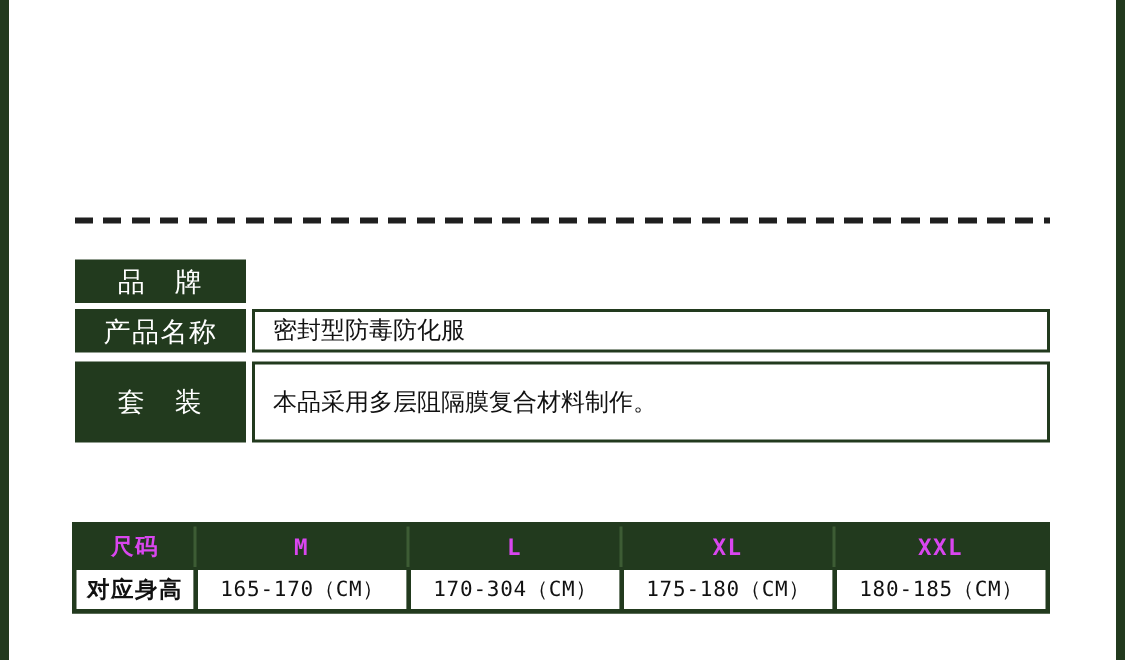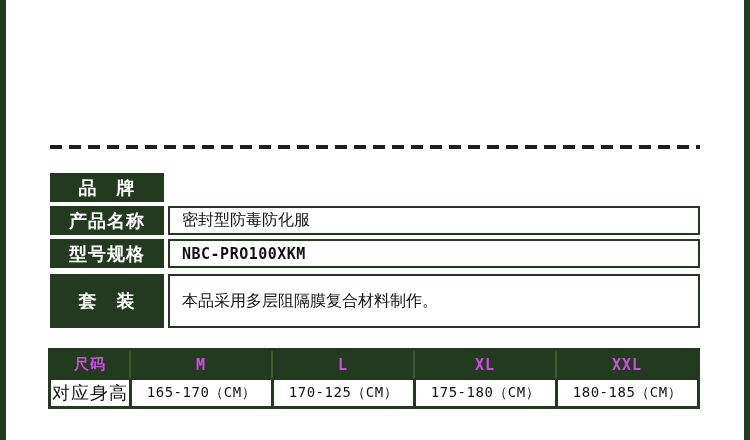--- a/index.html
+++ b/index.html
@@ -26,21 +26,21 @@
   .dashed-line {
     position: absolute; left: 50px; top: 145px; width: 650px; height: 4px;
     background-image: repeating-linear-gradient(90deg, #1f1f1f 0 12px, transparent 12px 19px);
   }
 
   .info-rows { position: absolute; left: 50px; top: 173px; width: 650px; }
   .info-row { display: flex; align-items: stretch; height: 29px; margin-bottom: 4px; }
   .info-row.tall { height: 54px; margin-top: 6px; }
   .info-label {
     width: 114px; flex: none; background: #223a1e; color: #ffffff;
-    font-size: 18px; font-weight: bold; letter-spacing: 1px;
+    font-size: 18px; font-weight: normal; letter-spacing: 1px;
     display: flex; align-items: center; justify-content: center;
   }
   .info-value {
     flex: 1; margin-left: 4px; background: #fff; border: 2px solid #223a1e;
     display: flex; align-items: center; padding-left: 12px;
     font-size: 16px; color: #111;
   }
   .info-value.mono {
     font-family: "DejaVu Sans Mono", monospace; font-size: 15px;
     font-weight: bold; letter-spacing: 0.5px;
@@ -56,21 +56,21 @@
   .size-cell { display: flex; align-items: center; justify-content: center; }
   .size-cell.label-col { width: 78px; flex: none; }
   .size-cell.val-col { flex: 1; }
   .size-row.header .size-cell {
     background: #223a1e; color: #d946ef; font-weight: bold; font-size: 15px; letter-spacing: 1px;
   }
   .size-row.header .size-cell.val-col {
     border-left: 2px solid #3d5c34; font-family: "DejaVu Sans Mono", monospace; font-size: 15px;
   }
   .size-row.data .size-cell { background: #fff; color: #111; }
-  .size-row.data .size-cell.label-col { font-size: 18px; font-weight: normal; letter-spacing: 1px; }
+  .size-row.data .size-cell.label-col { font-size: 15px; font-weight: bold; letter-spacing: 1px; }
   .size-row.data .size-cell.val-col {
     border-left: 3px solid #223a1e;
     font-family: "DejaVu Sans Mono", monospace; font-size: 14px; letter-spacing: 0.5px;
   }
 </style>
 </head>
 <body>
 
 <div class="page">
   <div class="edge-strip left"></div>
@@ -80,39 +80,35 @@
   <div class="dashed-line"></div>
 
   <div class="info-rows">
     <div class="info-row">
       <div class="info-label">品　牌</div>
     </div>
     <div class="info-row">
       <div class="info-label">产品名称</div>
       <div class="info-value">密封型防毒防化服</div>
     </div>
-    <div class="info-row">
-      <div class="info-label">型号规格</div>
-      <div class="info-value mono">NBC-PRO100XKM</div>
-    </div>
     <div class="info-row tall">
       <div class="info-label">套　装</div>
       <div class="info-value">本品采用多层阻隔膜复合材料制作。</div>
     </div>
   </div>
 
   <div class="size-table">
     <div class="size-row header">
       <div class="size-cell label-col">尺码</div>
       <div class="size-cell val-col">M</div>
       <div class="size-cell val-col">L</div>
       <div class="size-cell val-col">XL</div>
       <div class="size-cell val-col">XXL</div>
     </div>
     <div class="size-row data">
       <div class="size-cell label-col">对应身高</div>
       <div class="size-cell val-col">165-170（CM）</div>
-      <div class="size-cell val-col">170-125（CM）</div>
+      <div class="size-cell val-col">170-304（CM）</div>
       <div class="size-cell val-col">175-180（CM）</div>
       <div class="size-cell val-col">180-185（CM）</div>
     </div>
   </div>
 </div>
 
 </body></html>

